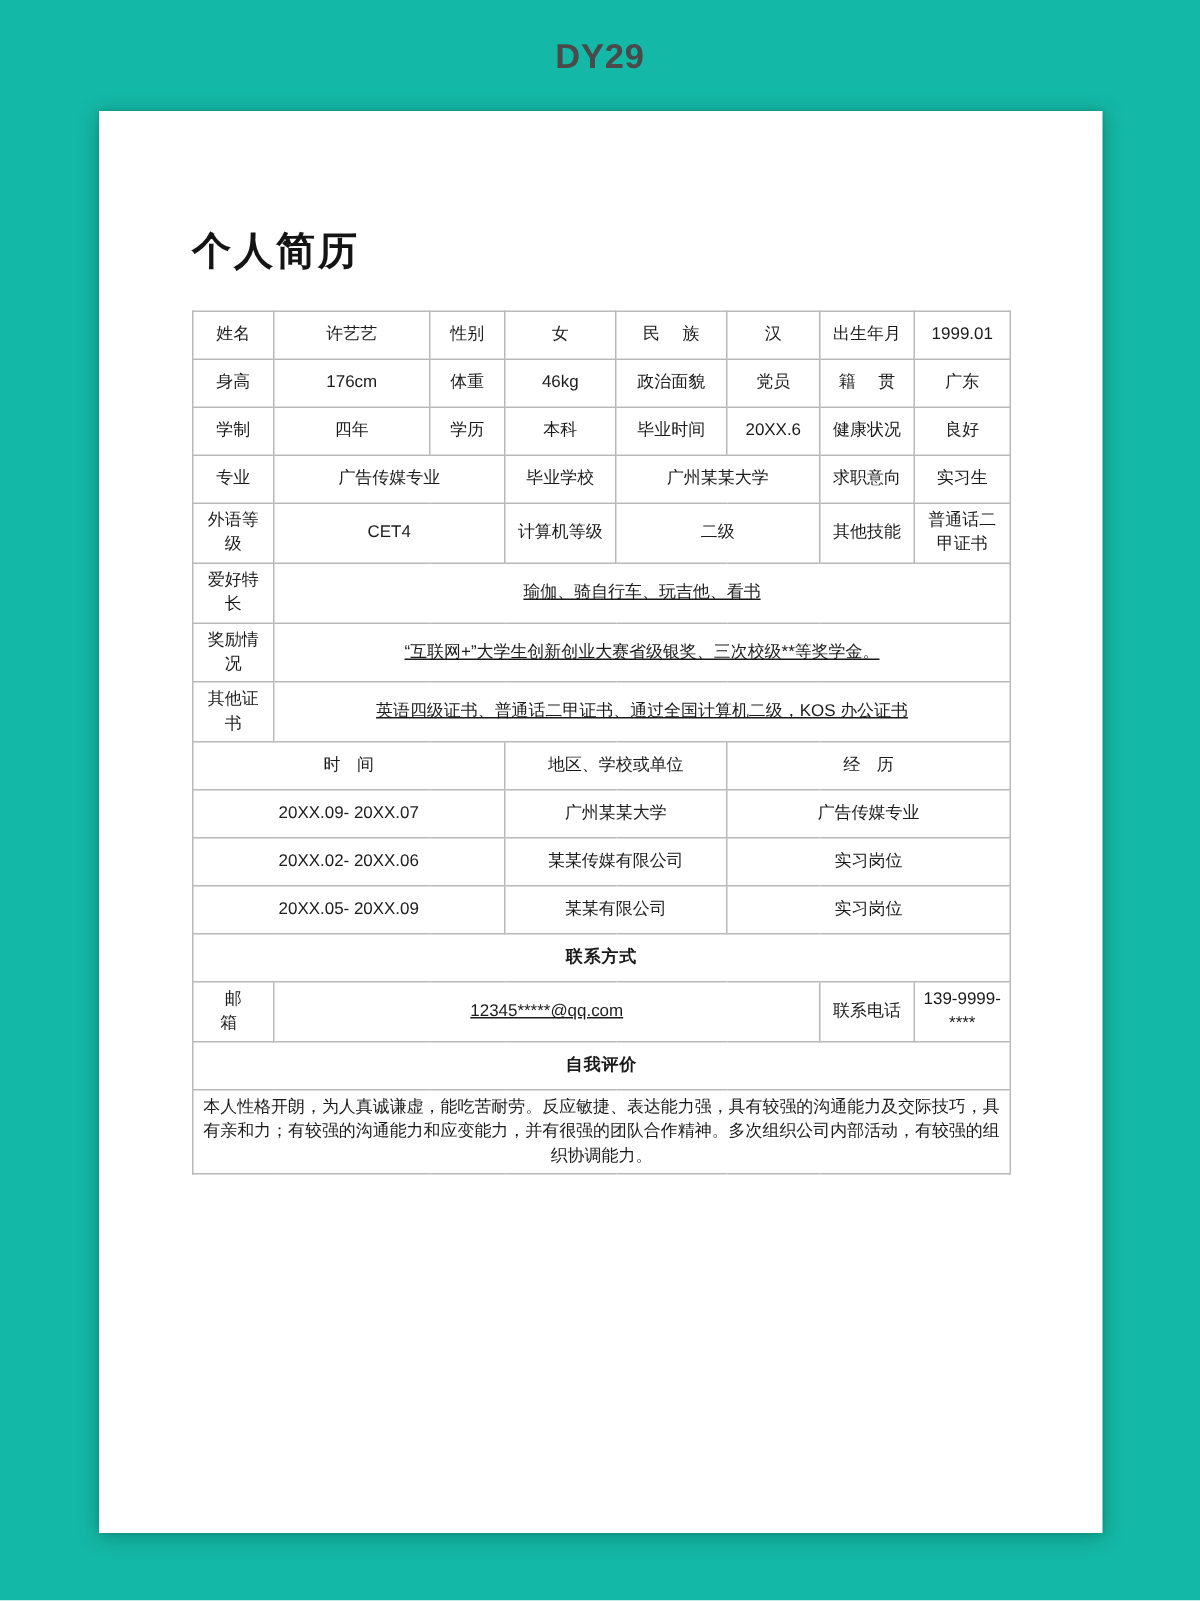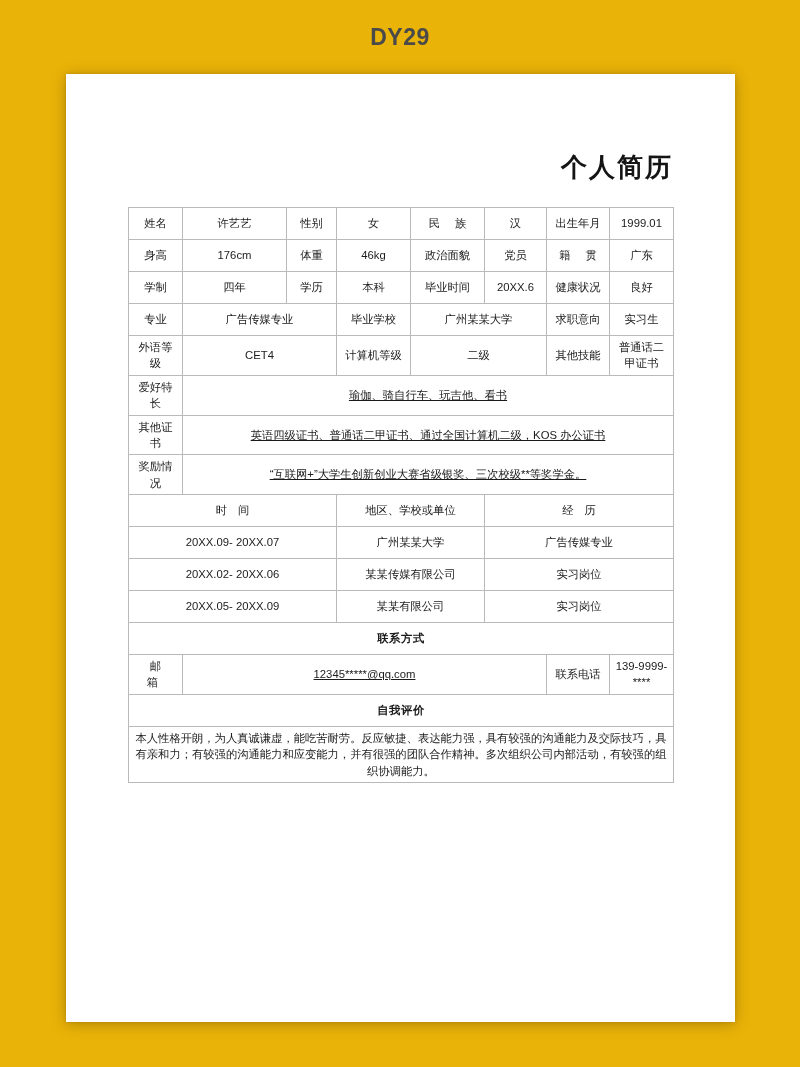--- a/index.html
+++ b/index.html
@@ -8,21 +8,21 @@
     width: 800px;
     height: 1067px;
     background: #ffffff;
     font-family: "Liberation Sans", "DejaVu Sans", sans-serif;
   }
 
   #stage {
     position: relative;
     width: 800px;
     height: 1067px;
-    background: #eab308;
+    background: #14b8a6;
     overflow: hidden;
   }
 
   
   .doc-header {
     position: absolute;
     top: 24px;
     left: 0;
     width: 800px;
     text-align: center;
@@ -45,21 +45,21 @@
 
   .paper-inner {
     position: absolute;
     left: 62px;
     top: 76px;
     width: 545px;
   }
 
   
   .resume-title {
-    text-align: right;
+    text-align: left;
     font-size: 26px;
     font-weight: bold;
     color: #141414;
     letter-spacing: 2px;
     margin-bottom: 22px;
   }
 
   
   table.resume {
     width: 545px;
@@ -179,27 +179,27 @@
             <td class="lbl tall">其他技能</td>
             <td class="tall">普通话二甲证书</td>
           </tr>
 
           <tr>
             <td class="lbl">爱好特长</td>
             <td class="left" colspan="7">瑜伽、骑自行车、玩吉他、看书</td>
           </tr>
 
           <tr>
+            <td class="lbl">奖励情况</td>
+            <td class="left" colspan="7">“互联网+”大学生创新创业大赛省级银奖、三次校级**等奖学金。</td>
+          </tr>
+
+          <tr>
             <td class="lbl">其他证书</td>
             <td class="left" colspan="7">英语四级证书、普通话二甲证书、通过全国计算机二级，KOS 办公证书</td>
-          </tr>
-
-          <tr>
-            <td class="lbl">奖励情况</td>
-            <td class="left" colspan="7">“互联网+”大学生创新创业大赛省级银奖、三次校级**等奖学金。</td>
           </tr>
 
 
           <tr>
             <td class="hdr" colspan="3">时  间</td>
             <td colspan="2">地区、学校或单位</td>
             <td class="hdr" colspan="3">经  历</td>
           </tr>
 
           <tr>

